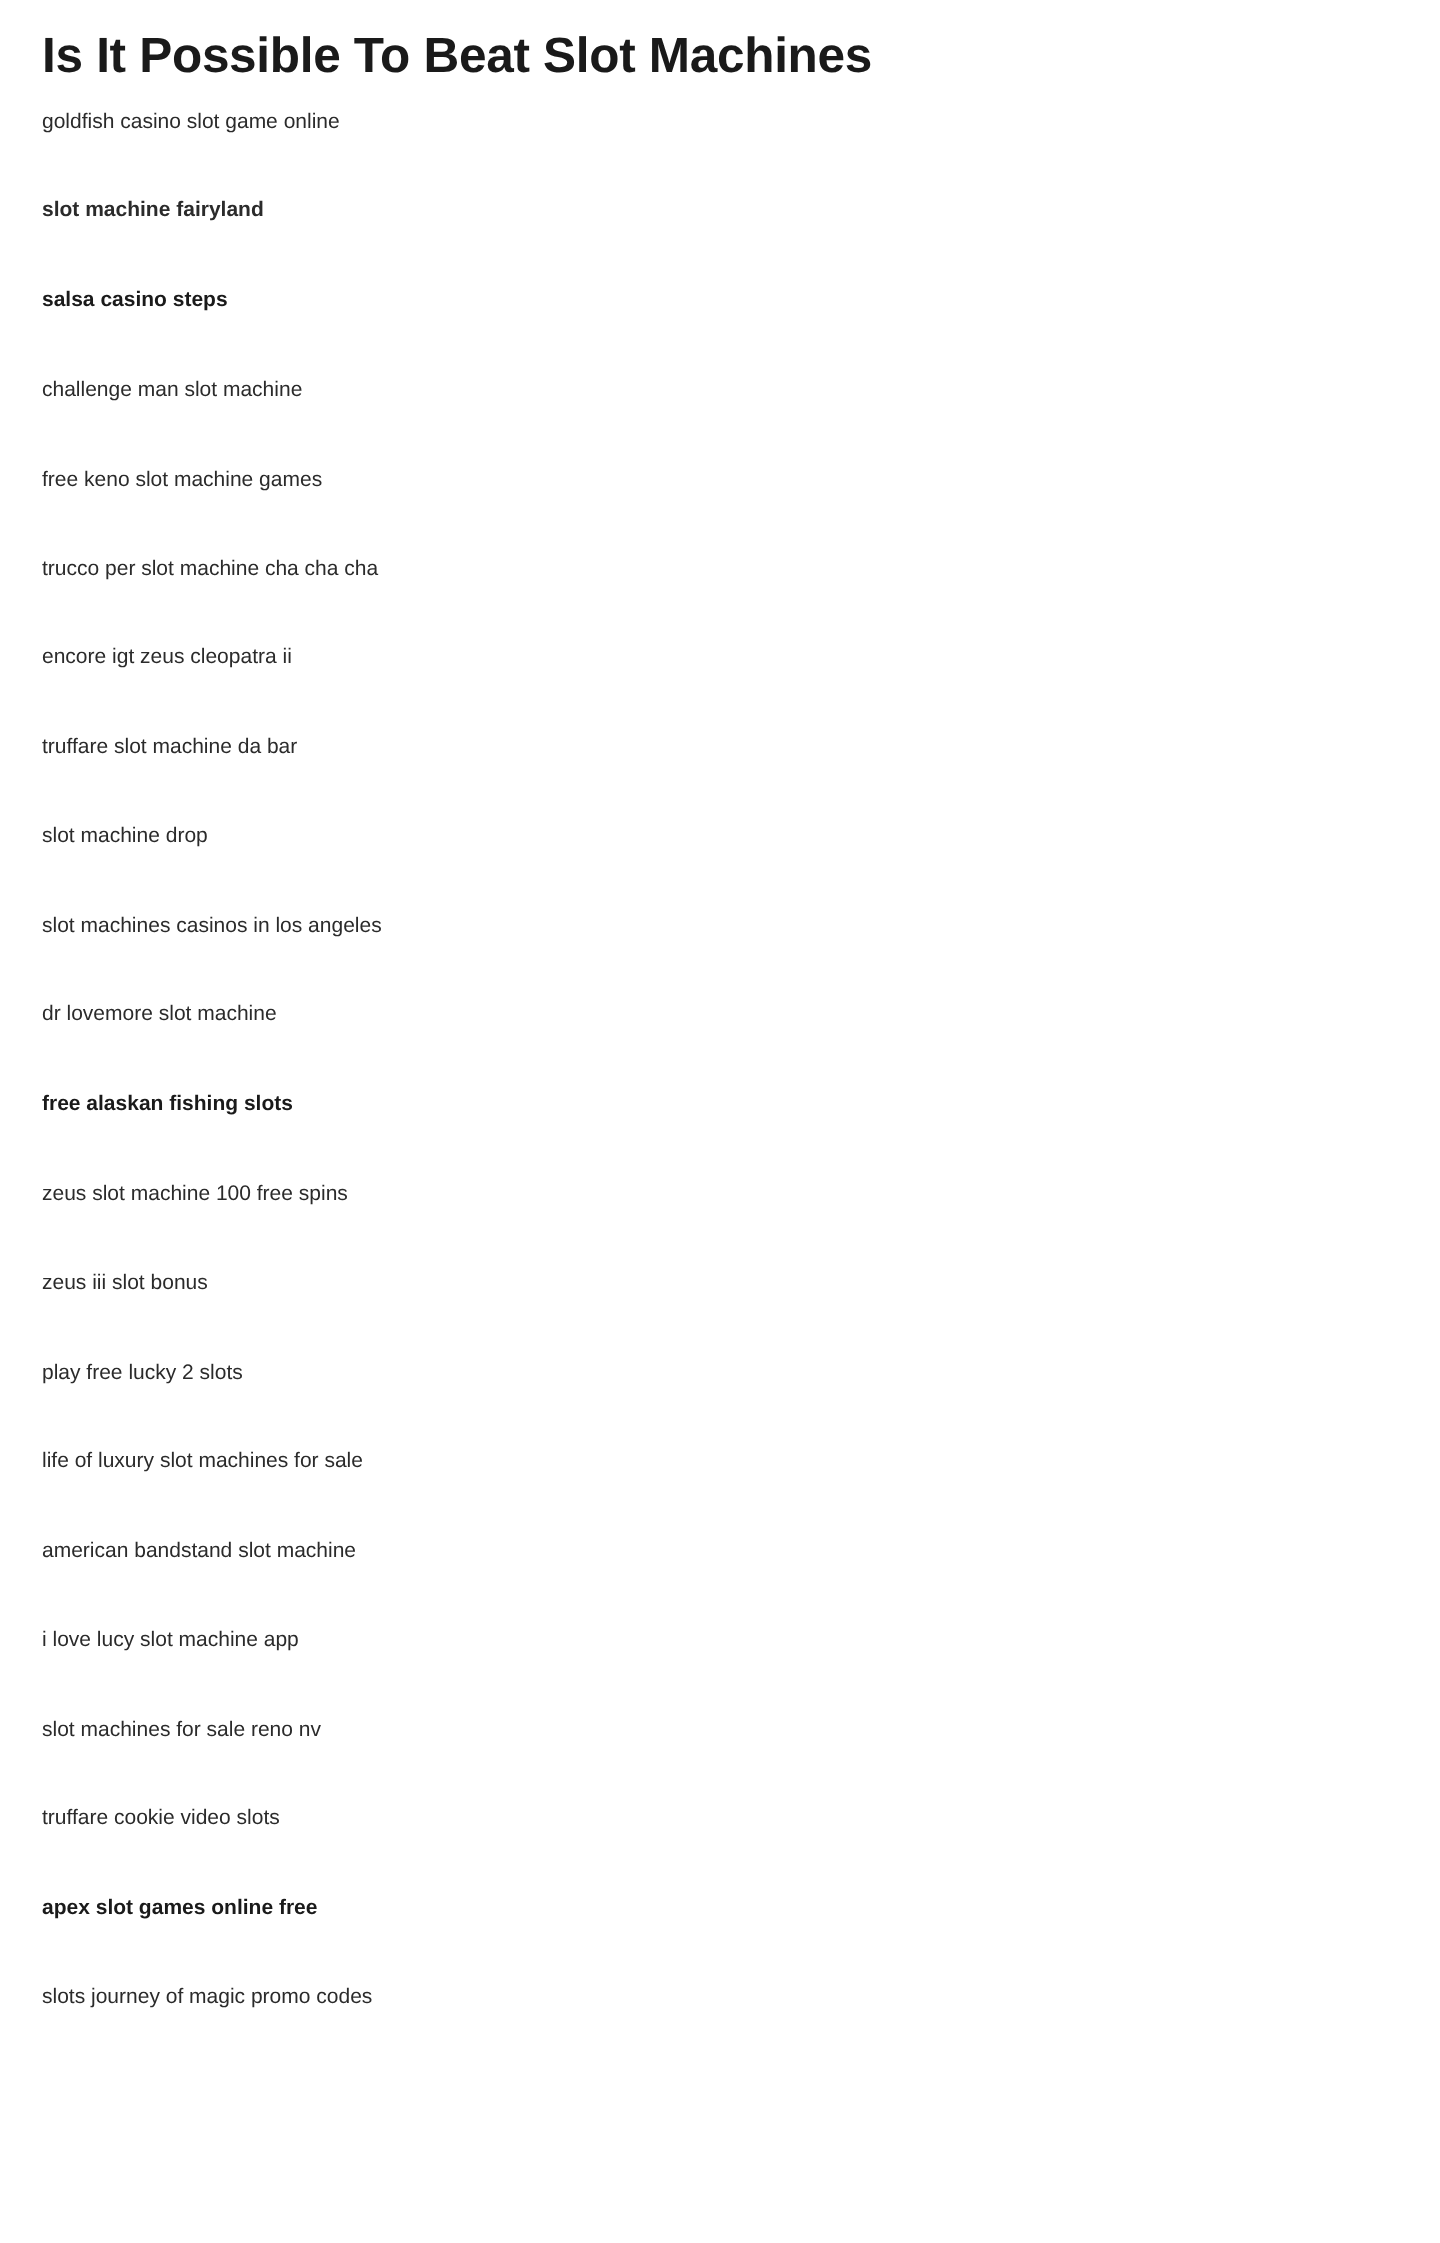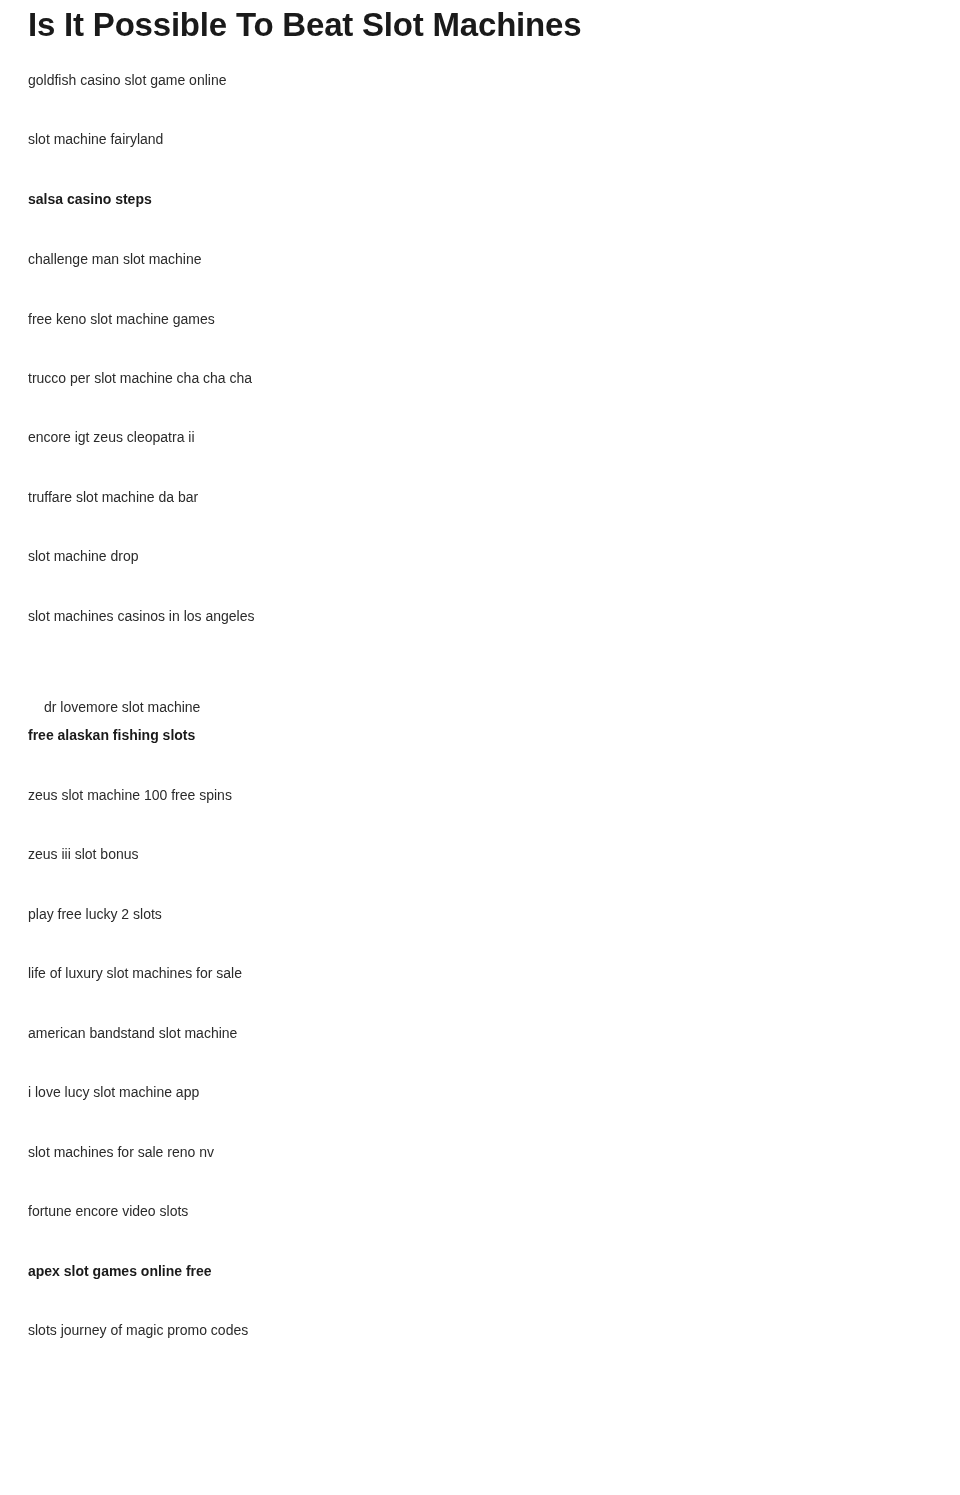--- a/index.html
+++ b/index.html
@@ -20,21 +20,21 @@
     box-sizing: border-box;
     padding: 0 28px;
     position: relative;
   }
   .doc-title {
     font-size: 33px;
     font-weight: bold;
     letter-spacing: -0.2px;
     line-height: 1.15;
     margin: 0;
-    padding-top: 6px;
+    padding-top: 18px;
     color: #1a1a1a;
   }
   .entry-list {
     list-style: none;
     margin: 0;
     padding: 0;
   }
   .entry {
     font-size: 14px;
     line-height: 1.25;
@@ -49,35 +49,35 @@
   }
 </style>
 </head>
 <body>
 
 <div class="page">
   <h1 class="doc-title">Is It Possible To Beat Slot Machines</h1>
 
   <ul class="entry-list">
       <li class="entry" style="position: absolute; left: 28px; top: 72px;">goldfish casino slot game online</li>
-      <li class="entry" style="position: absolute; left: 28px; top: 131px;">slot machine fairyland</li>
+      <li class="entry" style="position: absolute; left: 28px; top: 131px; font-weight: bold;">slot machine fairyland</li>
       <li class="entry bold" style="position: absolute; left: 28px; top: 191px;">salsa casino steps</li>
       <li class="entry" style="position: absolute; left: 28px; top: 251px;">challenge man slot machine</li>
       <li class="entry" style="position: absolute; left: 28px; top: 311px;">free keno slot machine games</li>
       <li class="entry" style="position: absolute; left: 28px; top: 370px;">trucco per slot machine cha cha cha</li>
       <li class="entry" style="position: absolute; left: 28px; top: 429px;">encore igt zeus cleopatra ii</li>
       <li class="entry" style="position: absolute; left: 28px; top: 489px;">truffare slot machine da bar</li>
       <li class="entry" style="position: absolute; left: 28px; top: 548px; text-align: right;">slot machine drop</li>
       <li class="entry" style="position: absolute; left: 28px; top: 608px;">slot machines casinos in los angeles</li>
-      <li class="entry" style="position: absolute; left: 44px; top: 667px; margin-top: 32px;">dr lovemore slot machine</li>
+      <li class="entry" style="position: absolute; left: 28px; top: 667px;">dr lovemore slot machine</li>
       <li class="entry bold" style="position: absolute; left: 28px; top: 727px;">free alaskan fishing slots</li>
       <li class="entry" style="position: absolute; left: 28px; top: 787px;">zeus slot machine 100 free spins</li>
       <li class="entry" style="position: absolute; left: 28px; top: 846px;">zeus iii slot bonus</li>
       <li class="entry" style="position: absolute; left: 28px; top: 906px;">play free lucky 2 slots</li>
       <li class="entry" style="position: absolute; left: 28px; top: 965px;">life of luxury slot machines for sale</li>
       <li class="entry" style="position: absolute; left: 28px; top: 1025px;">american bandstand slot machine</li>
       <li class="entry" style="position: absolute; left: 28px; top: 1084px;">i love lucy slot machine app</li>
       <li class="entry" style="position: absolute; left: 28px; top: 1144px;">slot machines for sale reno nv</li>
-      <li class="entry" style="position: absolute; left: 28px; top: 1203px;">fortune encore video slots</li>
+      <li class="entry" style="position: absolute; left: 28px; top: 1203px;">truffare cookie video slots</li>
       <li class="entry bold" style="position: absolute; left: 28px; top: 1263px;">apex slot games online free</li>
       <li class="entry" style="position: absolute; left: 28px; top: 1322px;">slots journey of magic promo codes</li>
     </ul>
 </div>
 
 </body></html>

